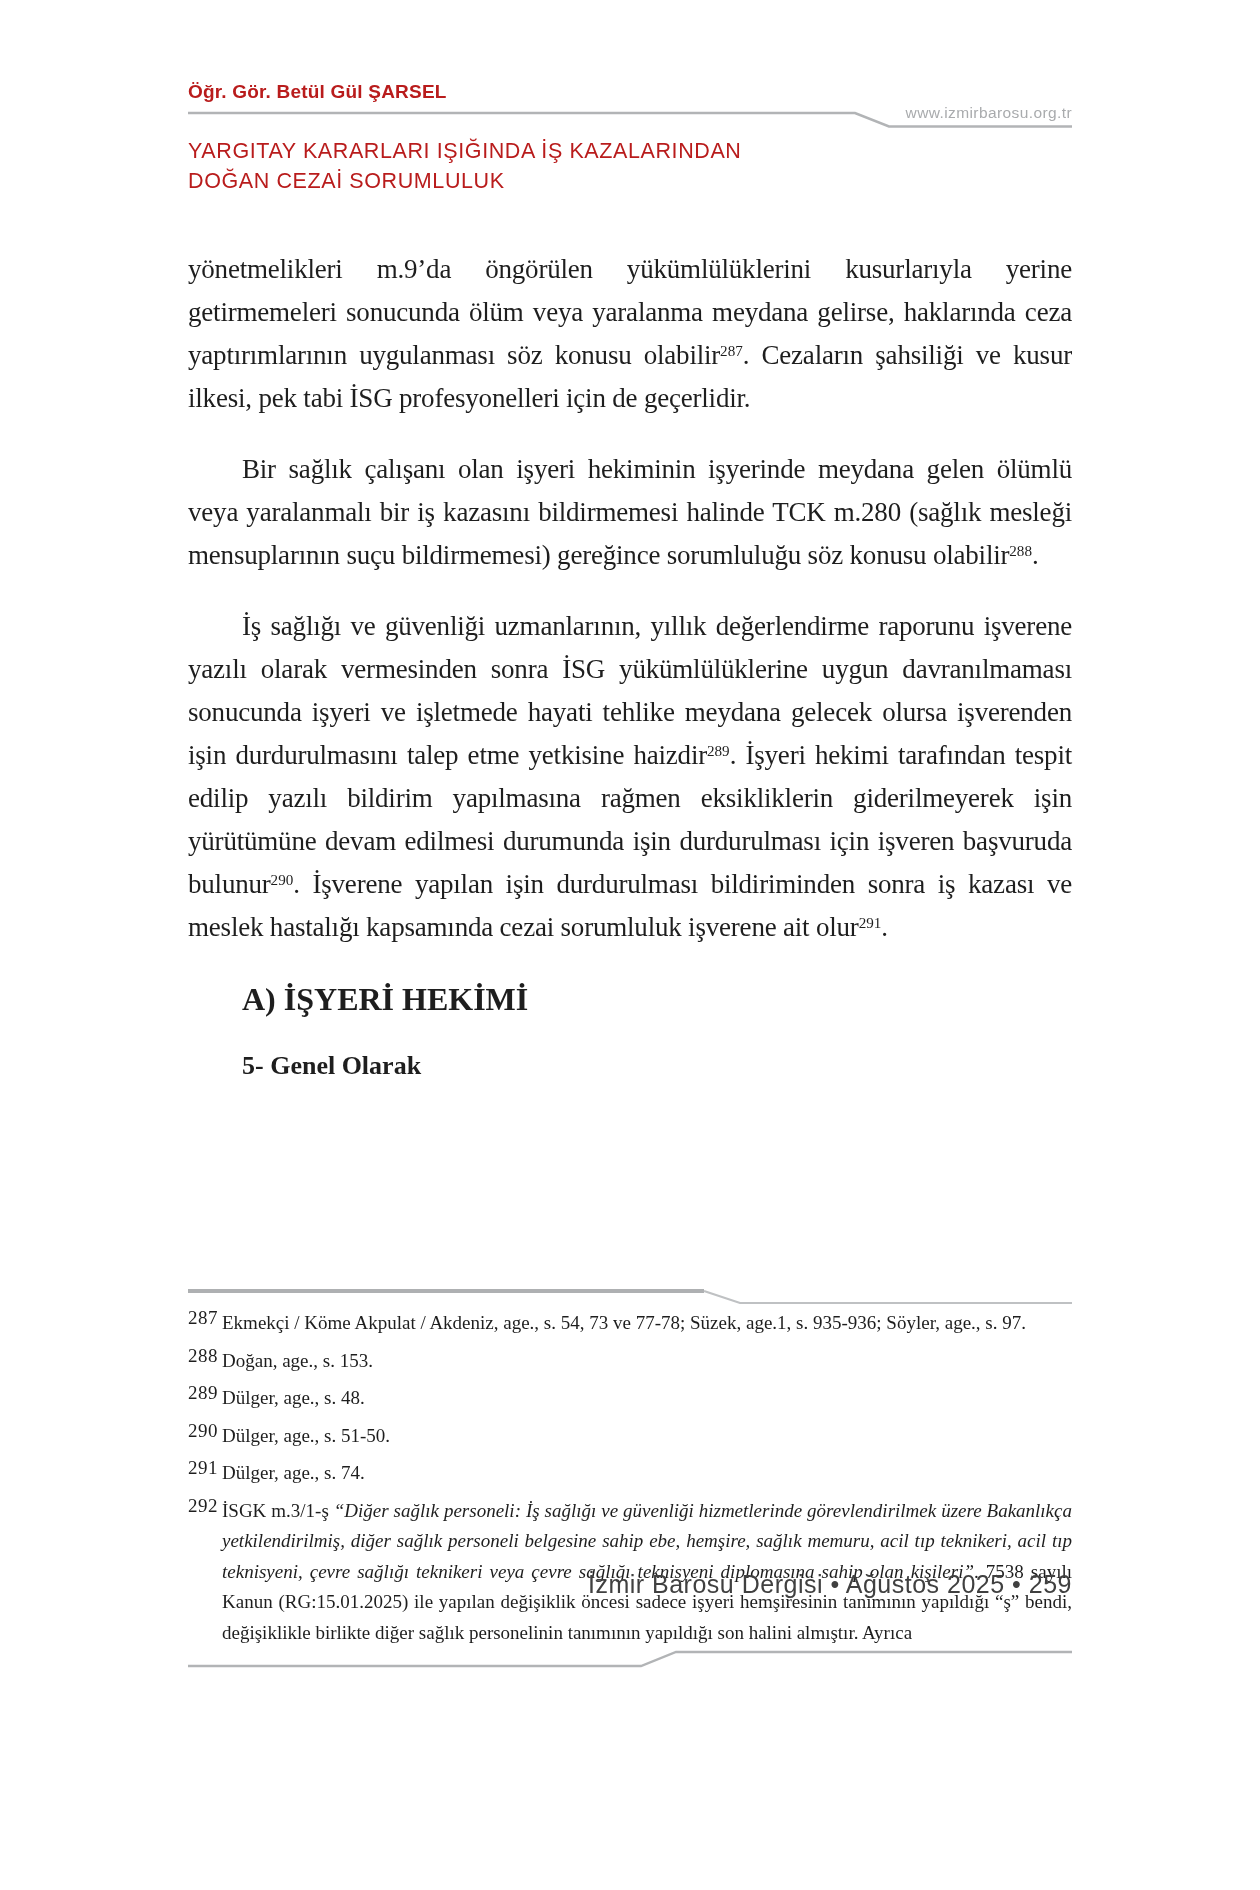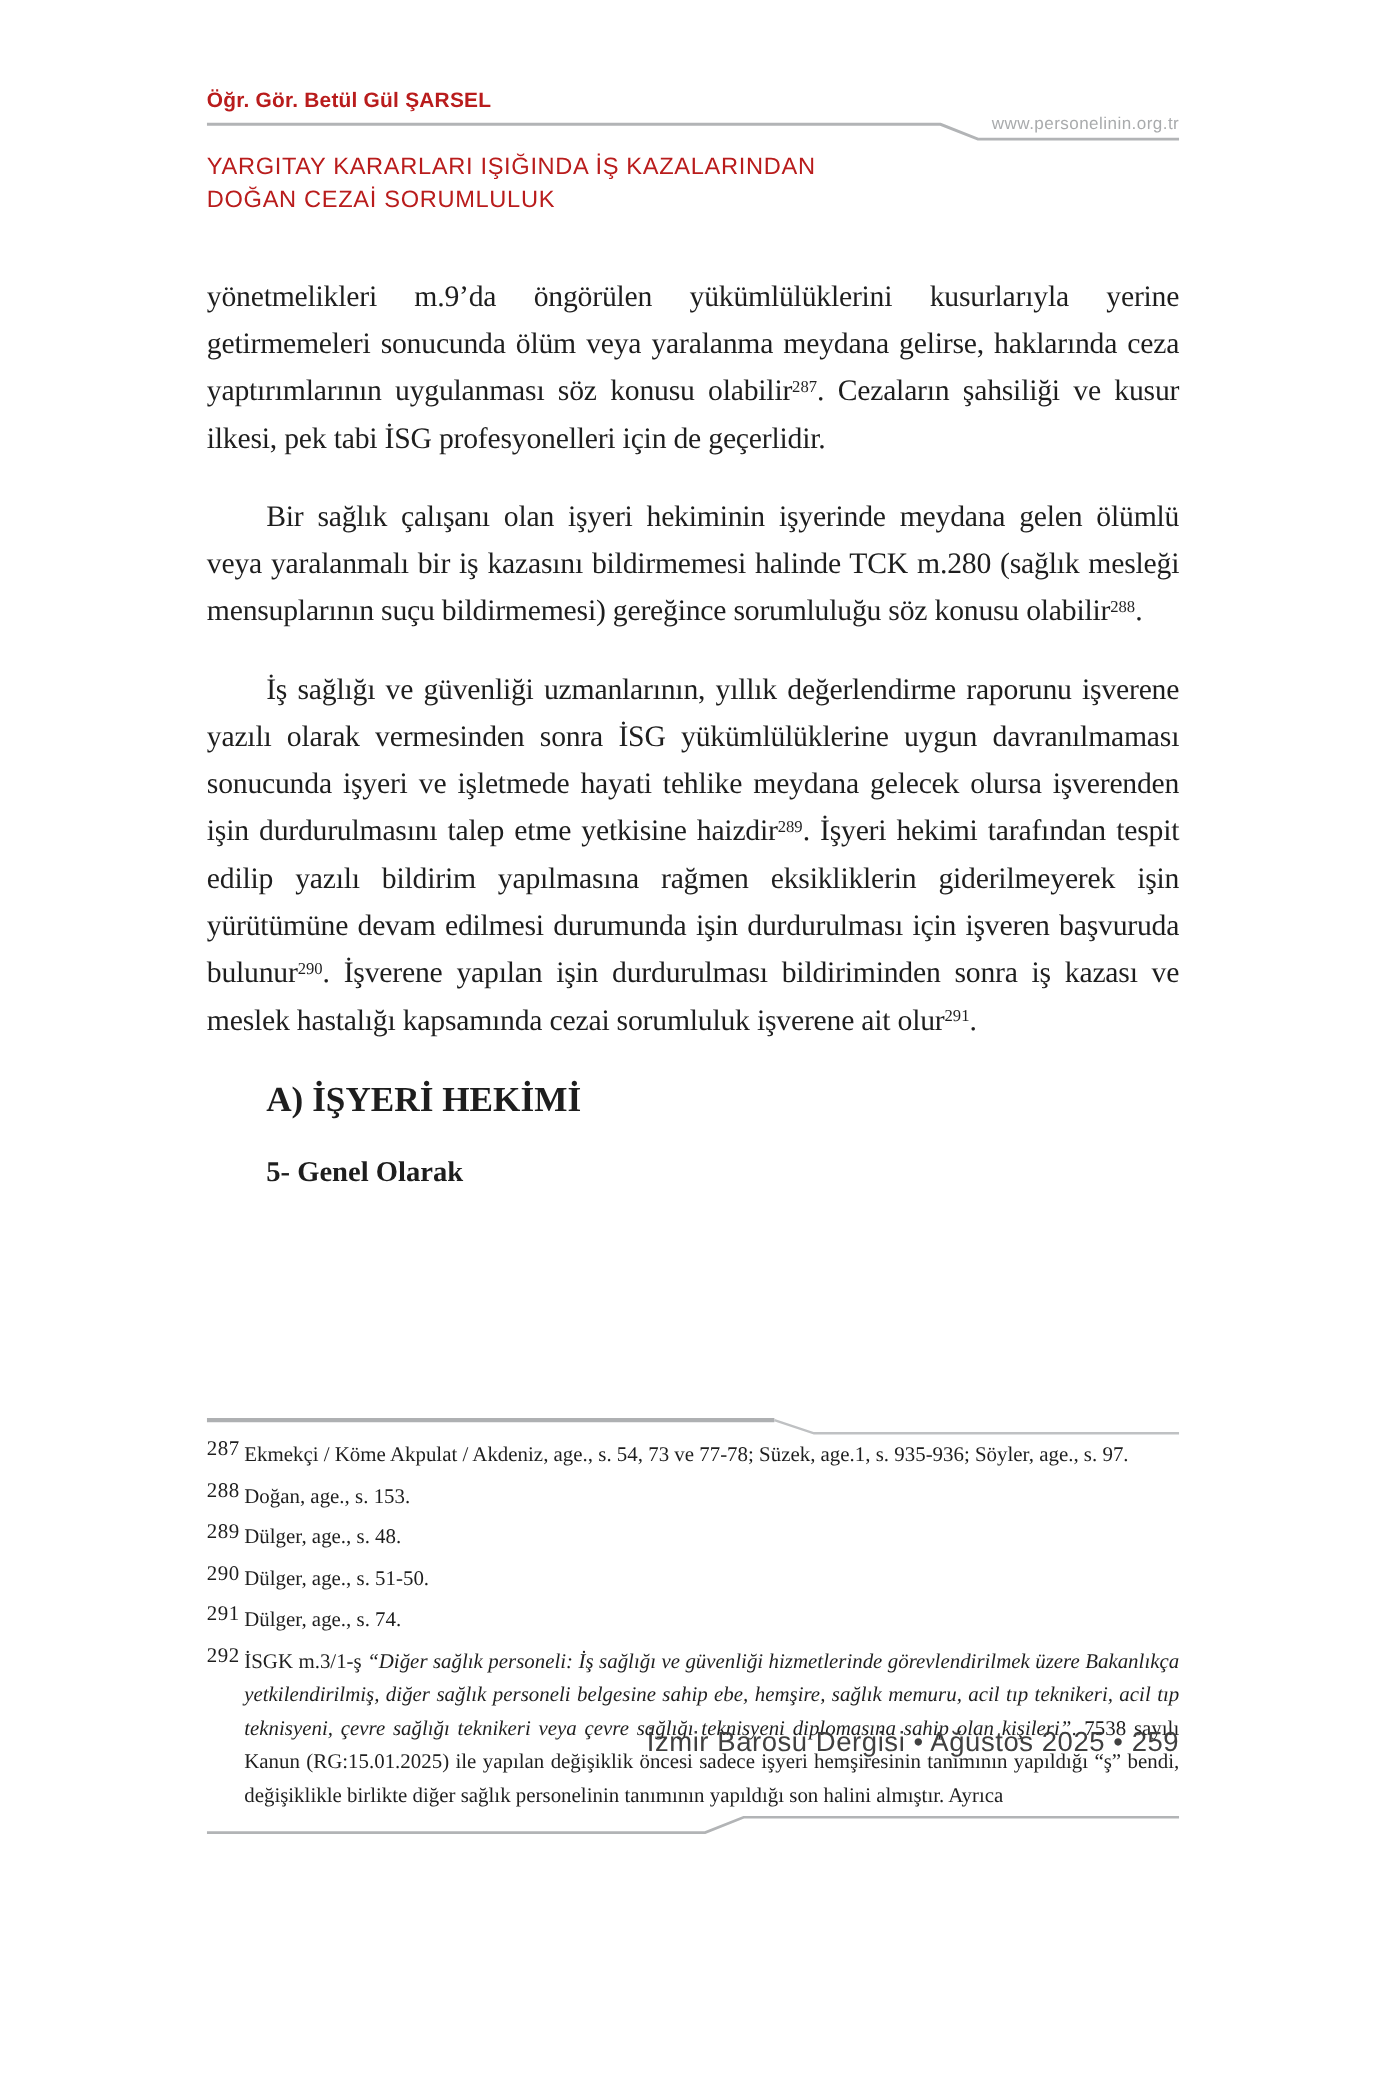--- a/index.html
+++ b/index.html
@@ -114,21 +114,21 @@
 <div class="page">
 
   <div class="abs author">Öğr. Gör. Betül Gül ŞARSEL</div>
 
   <div class="abs header-rule">
     <svg width="884" height="18" viewBox="0 0 884 18">
       <polyline points="0,2 667,2 701,15.5 884,15.5" fill="none" stroke="#b2b4b6" stroke-width="2.6"></polyline>
     </svg>
   </div>
 
-  <div class="abs website">www.personelinin.org.tr</div>
+  <div class="abs website">www.izmirbarosu.org.tr</div>
 
   <div class="abs article-title">
     <div>YARGITAY KARARLARI IŞIĞINDA İŞ KAZALARINDAN</div>
     <div>DOĞAN CEZAİ SORUMLULUK</div>
   </div>
 
   <div class="abs body-text">
     <p>yönetmelikleri m.9’da öngörülen yükümlülüklerini kusurlarıyla yerine getirmemeleri sonucunda ölüm veya yaralanma meydana gelirse, haklarında ceza yaptırımlarının uygulanması söz konusu olabilir<sup class="fn-ref">287</sup>. Cezaların şahsiliği ve kusur ilkesi, pek tabi İSG profesyonelleri için de geçerlidir.</p>
     <p class="indent">Bir sağlık çalışanı olan işyeri hekiminin işyerinde meydana gelen ölümlü veya yaralanmalı bir iş kazasını bildirmemesi halinde TCK m.280 (sağlık mesleği mensuplarının suçu bildirmemesi) gereğince sorumluluğu söz konusu olabilir<sup class="fn-ref">288</sup>.</p>
     <p class="indent">İş sağlığı ve güvenliği uzmanlarının, yıllık değerlendirme raporunu işverene yazılı olarak vermesinden sonra İSG yükümlülüklerine uygun davranılmaması sonucunda işyeri ve işletmede hayati tehlike meydana gelecek olursa işverenden işin durdurulmasını talep etme yetkisine haizdir<sup class="fn-ref">289</sup>. İşyeri hekimi tarafından tespit edilip yazılı bildirim yapılmasına rağmen eksikliklerin giderilmeyerek işin yürütümüne devam edilmesi durumunda işin durdurulması için işveren başvuruda bulunur<sup class="fn-ref">290</sup>. İşverene yapılan işin durdurulması bildiriminden sonra iş kazası ve meslek hastalığı kapsamında cezai sorumluluk işverene ait olur<sup class="fn-ref">291</sup>.</p>

